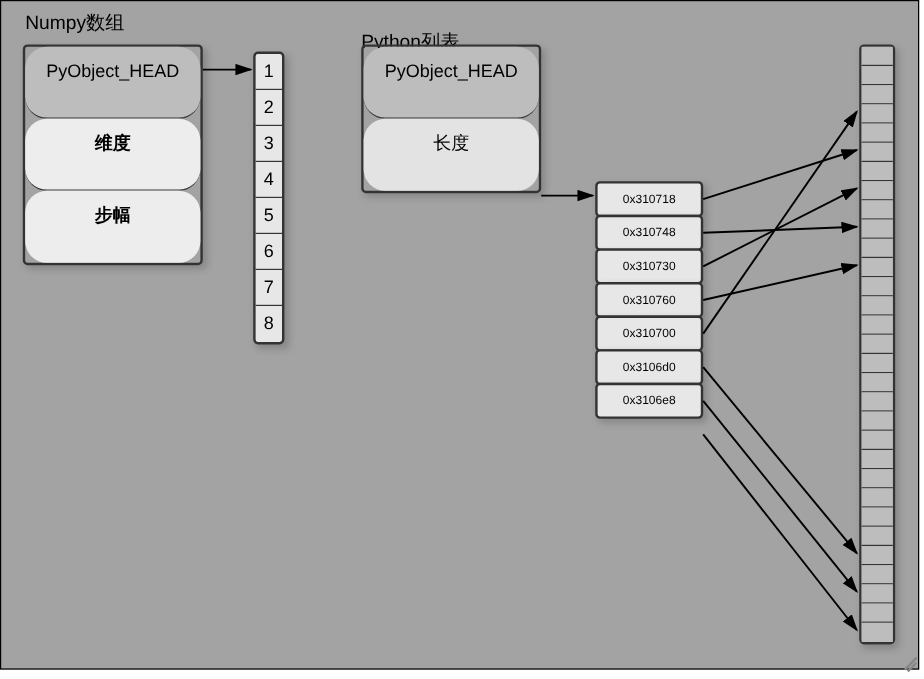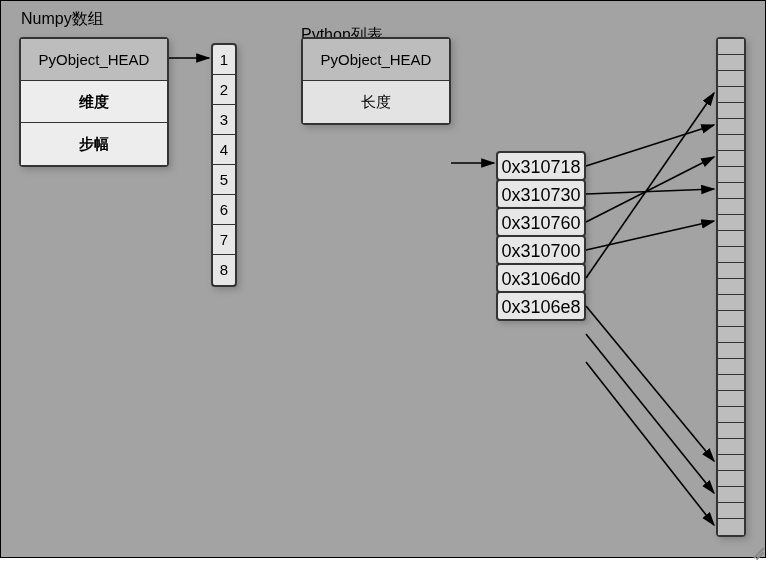--- a/index.html
+++ b/index.html
@@ -26,25 +26,26 @@
     font-size: 16px;
   }
   .struct {
     position: absolute;
     border: 2px solid #333;
     border-radius: 4px;
     box-shadow: 3px 3px 6px rgba(100,100,100,0.45);
     box-sizing: border-box;
   }
   .struct .cell {
-    height: 42px;
+    height: 60px;
     line-height: 42px;
     text-align: center;
     border-bottom: 1px solid #333;
     box-sizing: border-box;
+    border-radius: 18px;
   }
   .struct .cell:last-child { border-bottom: none; }
   .cell-dark { background: #bdbdbd; }
   .cell-light { background: #e3e3e3; }
   .cell-lighter { background: #ededed; font-weight: bold; }
 
   .small-col {
     position: absolute;
     border: 2px solid #333;
     border-radius: 4px;
@@ -69,21 +70,21 @@
     width: 90px;
     height: 30px;
     line-height: 28px;
     text-align: center;
     border: 2px solid #333;
     border-radius: 4px;
     margin-bottom: -2px;
     background: #e7e7e7;
     box-shadow: 3px 3px 5px rgba(100,100,100,0.4);
     box-sizing: border-box;
-    font-size: 18px;
+    font-size: 10px;
   }
 
   .memory {
     position: absolute;
     border: 2px solid #333;
     border-radius: 4px;
     box-shadow: 3px 3px 6px rgba(100,100,100,0.45);
     box-sizing: border-box;
   }
   .memory .mcell {
@@ -141,20 +142,21 @@
       <div class="scell">8</div>
     </div>
 
   <div class="struct" style="left:300px; top:36px; width:150px;">
     <div class="cell cell-dark">PyObject_HEAD</div>
     <div class="cell cell-light">长度</div>
   </div>
 
   <div class="addr-col" id="addrs" style="left:495px; top:150px;">
       <div class="acell">0x310718</div>
+      <div class="acell">0x310748</div>
       <div class="acell">0x310730</div>
       <div class="acell">0x310760</div>
       <div class="acell">0x310700</div>
       <div class="acell">0x3106d0</div>
       <div class="acell">0x3106e8</div>
     </div>
 
   <div class="memory" id="mem" style="left:715px; top:36px;">
       <div class="mcell"></div>
       <div class="mcell"></div>

